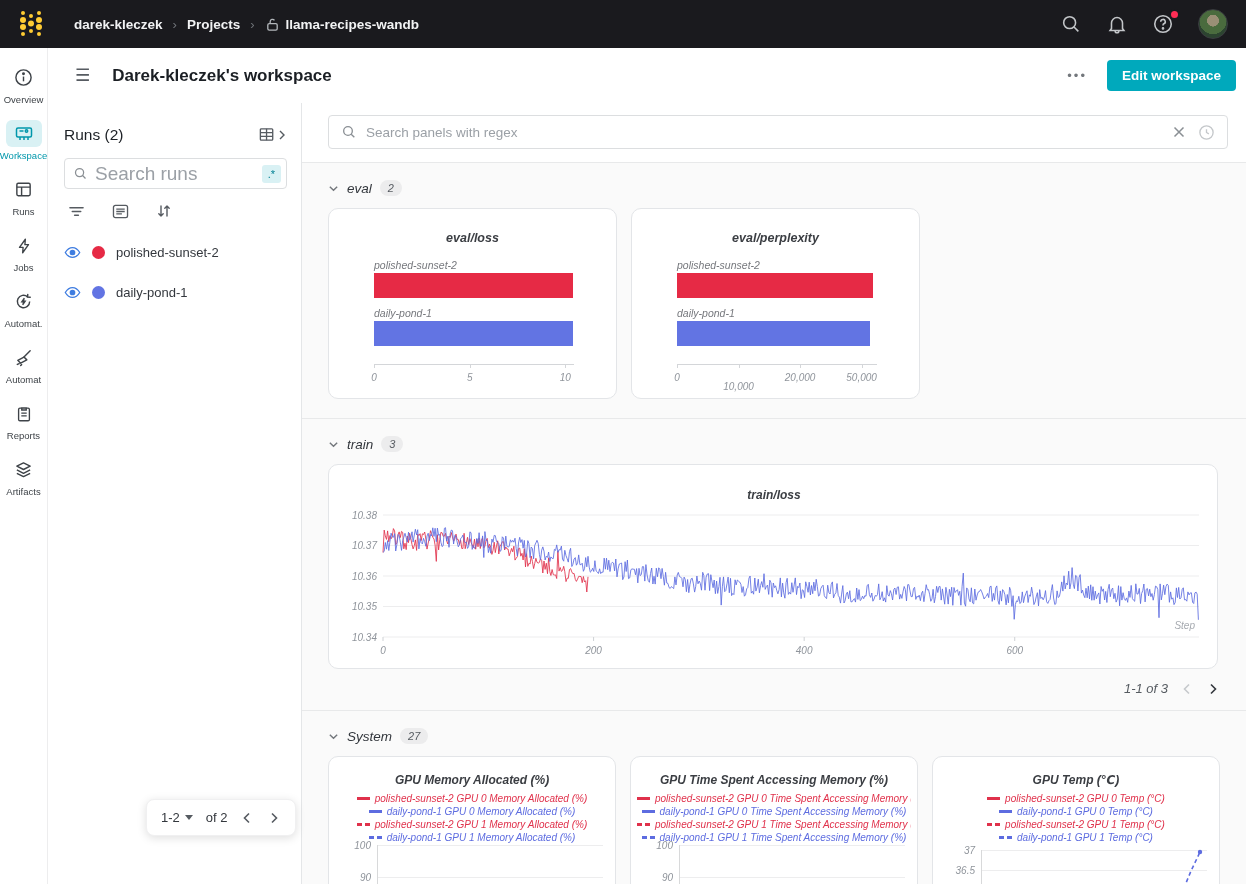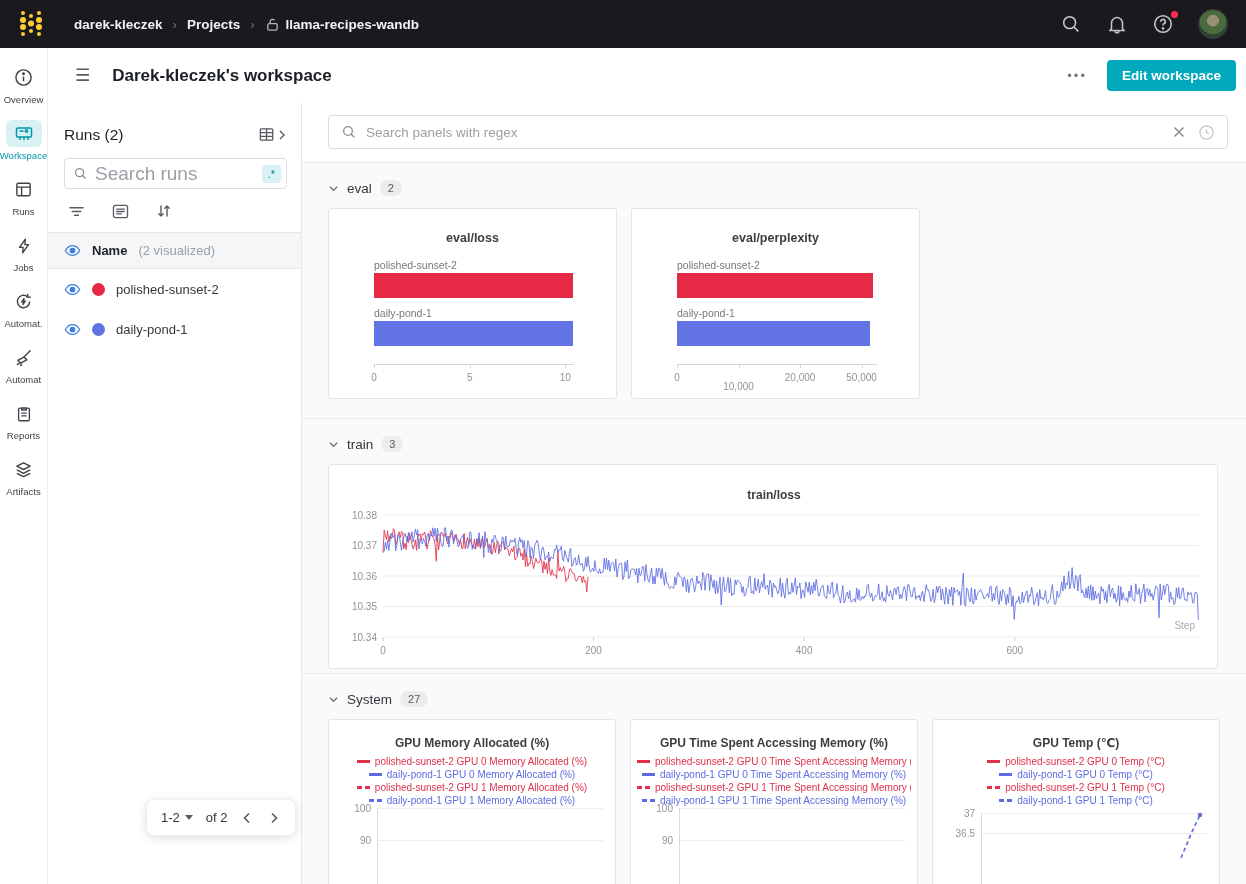--- a/index.html
+++ b/index.html
@@ -65,28 +65,28 @@
 
   
   .main { flex:1; min-width:0; background:#fafafa; display:flex; flex-direction:column; }
   .panel-searchrow { background:#fff; padding:12px 18px 13px 26px; border-bottom:1px solid #e8e9ea; }
   .panel-search { height:34px; border:1px solid #dcdee0; border-radius:4px; background:#fff; display:flex; align-items:center; padding:0 12px; }
   .panel-search input { border:none; outline:none; flex:1; font-size:13.5px; font-family:inherit; color:#33373d; margin-left:9px; }
   .panel-search input::placeholder { color:#9ba0a6; }
   .ps-ico { color:#8a8f94; display:flex; cursor:pointer; margin-left:12px; }
   .ps-ico.dim { color:#c4c7ca; }
   .sections { flex:1; overflow:hidden; }
-  .section { padding:0 26px; }
+  .section { padding:0 26px;font-style:italic; }
   .section + .section { border-top:1px solid #e8e9ea; }
   .sec-head { display:flex; align-items:center; gap:8px; padding:17px 0 12px; cursor:pointer; }
   .sec-chev { color:#73777c; display:flex; }
   .sec-name { font-size:13.5px; color:#33373d; }
   .sec-count { background:#ececed; color:#565b61; font-size:11px; border-radius:9px; padding:2px 8px; }
   .panels-row { display:flex; gap:14px; padding-bottom:19px; }
-  .chart-panel { background:#fff; border:1px solid #e3e5e8; border-radius:3px; position:relative; overflow:hidden; cursor:pointer; }
+  .chart-panel { background:#fff; border:1px solid #e3e5e8; border-radius:10px; position:relative; overflow:hidden; cursor:pointer; }
   .bc { width:289px; height:191px; }
   .train-panel { width:890px; height:205px; }
   .sys { width:289px; height:200px; }
   .train-pager { display:flex; justify-content:flex-end; align-items:center; gap:12px; padding:8px 0 14px; font-size:13px; color:#565b61; }
   .tp-chev { display:flex; cursor:pointer; }
   .tp-chev.dim { color:#c6c9cc; cursor:default; }
   .tp-chev.on { color:#33373d; }
 
   
   .bc-title { position:absolute; top:22px; left:0; right:0; text-align:center; font-size:12.5px; font-weight:bold; color:#3b3e43; }
@@ -293,30 +293,20 @@
                 <path d="M4.5 5.5 h9 M4.5 8 h9 M4.5 10.5 h6"></path>
               </svg>
           </span>
           <span class="tbico">
             <svg width="16" height="16" viewBox="0 0 16 16" fill="none" stroke="currentColor" stroke-width="1.4" stroke-linecap="round">
                 <path d="M5 3 v10 M5 13 l-2.2-2.2 M5 13 l2.2-2.2"></path>
                 <path d="M11 13 V3 M11 3 l-2.2 2.2 M11 3 l2.2 2.2"></path>
               </svg>
           </span>
         </div>
-        <div class="runs-namehdr">
-          <span class="eye">
-            <svg width="17" height="13" viewBox="0 0 20 14" fill="none" stroke="currentColor" stroke-width="1.5">
-                <path d="M1.5 7 C4 2.8 7 1.2 10 1.2 S16 2.8 18.5 7 C16 11.2 13 12.8 10 12.8 S4 11.2 1.5 7 Z"></path>
-                <circle cx="10" cy="7" r="2.6" fill="currentColor"></circle>
-              </svg>
-          </span>
-          <span class="name-b">Name</span>
-          <span class="name-dim">(2 visualized)</span>
-        </div>
         <div class="run-row">
           <span class="eye">
             <svg width="17" height="13" viewBox="0 0 20 14" fill="none" stroke="currentColor" stroke-width="1.5">
                 <path d="M1.5 7 C4 2.8 7 1.2 10 1.2 S16 2.8 18.5 7 C16 11.2 13 12.8 10 12.8 S4 11.2 1.5 7 Z"></path>
                 <circle cx="10" cy="7" r="2.6" fill="currentColor"></circle>
               </svg>
           </span>
           <span class="run-dot" style="background: rgb(230, 42, 69);"></span>
           <span class="run-name">polished-sunset-2</span>
         </div>
@@ -449,20 +439,33 @@
                     <line x1="475.16129032258067" y1="172" x2="475.16129032258067" y2="176" stroke="#cfd2d5"></line>
                     <text x="475.16129032258067" y="189" text-anchor="middle" font-size="10" fill="#8f949b">400</text>
                     <line x1="685.741935483871" y1="172" x2="685.741935483871" y2="176" stroke="#cfd2d5"></line>
                     <text x="685.741935483871" y="189" text-anchor="middle" font-size="10" fill="#8f949b">600</text>
                     <text x="866" y="164" text-anchor="end" font-size="10" fill="#a6aab0">Step</text>
                     <path d="M54.0 87.5 L55.2 65.1 L56.3 70.9 L57.5 74.4 L58.6 65.9 L59.8 76.8 L60.9 70.6 L62.1 73.8 L63.3 71.2 L64.4 63.6 L65.6 65.9 L66.7 79.7 L67.9 77.5 L69.1 69.3 L70.2 66.9 L71.4 72.5 L72.5 66.4 L73.7 67.4 L74.8 83.8 L76.0 78.2 L77.2 84.6 L78.3 71.1 L79.5 77.6 L80.6 68.3 L81.8 73.3 L83.0 79.6 L84.1 83.9 L85.3 80.6 L86.4 74.9 L87.6 85.4 L88.7 69.1 L89.9 70.6 L91.1 68.7 L92.2 75.6 L93.4 68.8 L94.5 69.5 L95.7 67.0 L96.9 74.4 L98.0 84.1 L99.2 78.0 L100.3 73.7 L101.5 65.7 L102.6 68.7 L103.8 72.3 L105.0 74.1 L106.1 80.1 L107.3 96.4 L108.4 69.7 L109.6 84.9 L110.8 74.5 L111.9 67.4 L113.1 67.8 L114.2 71.3 L115.4 71.1 L116.5 68.3 L117.7 76.1 L118.9 79.0 L120.0 71.2 L121.2 72.4 L122.3 67.5 L123.5 71.9 L124.6 76.2 L125.8 74.2 L127.0 69.1 L128.1 74.3 L129.3 74.6 L130.4 79.5 L131.6 75.1 L132.8 83.5 L133.9 83.5 L135.1 68.3 L136.2 83.7 L137.4 77.8 L138.5 72.3 L139.7 79.6 L140.9 73.6 L142.0 77.3 L143.2 80.0 L144.3 82.6 L145.5 74.2 L146.7 84.2 L147.8 74.1 L149.0 81.8 L150.1 73.1 L151.3 83.5 L152.4 75.2 L153.6 72.8 L154.8 82.8 L155.9 81.2 L157.1 75.1 L158.2 73.4 L159.4 82.6 L160.6 79.2 L161.7 82.1 L162.9 89.4 L164.0 85.4 L165.2 77.2 L166.3 87.6 L167.5 80.8 L168.7 75.8 L169.8 89.0 L171.0 80.8 L172.1 79.8 L173.3 76.8 L174.5 76.7 L175.6 85.0 L176.8 82.0 L177.9 83.9 L179.1 84.1 L180.2 90.8 L181.4 87.3 L182.6 83.4 L183.7 86.8 L184.9 81.2 L186.0 95.1 L187.2 93.1 L188.4 91.7 L189.5 83.6 L190.7 83.1 L191.8 91.2 L193.0 88.3 L194.1 95.0 L195.3 83.8 L196.5 101.9 L197.6 88.6 L198.8 101.4 L199.9 98.3 L201.1 99.0 L202.2 91.0 L203.4 96.5 L204.6 103.6 L205.7 98.6 L206.9 93.3 L208.0 97.3 L209.2 98.1 L210.4 97.4 L211.5 93.7 L212.7 95.6 L213.8 108.0 L215.0 96.0 L216.1 104.4 L217.3 98.2 L218.5 108.7 L219.6 92.8 L220.8 106.6 L221.9 110.5 L223.1 104.5 L224.3 109.7 L225.4 110.0 L226.6 109.9 L227.7 113.5 L228.9 86.0 L230.0 106.1 L231.2 102.5 L232.4 106.4 L233.5 105.4 L234.7 101.3 L235.8 106.7 L237.0 116.6 L238.2 113.1 L239.3 113.3 L240.5 104.5 L241.6 103.6 L242.8 106.9 L243.9 108.7 L245.1 108.5 L246.3 114.4 L247.4 116.4 L248.6 114.0 L249.7 111.4 L250.9 111.4 L252.1 111.6 L253.2 117.7 L254.4 111.5 L255.5 117.0 L256.7 115.7 L257.8 127.0 L259.0 111.8 " fill="none" stroke="#e0314b" stroke-width="1" opacity="0.85"></path>
                     <path d="M54.0 87.3 L55.2 86.4 L56.3 77.5 L57.5 84.2 L58.6 75.7 L59.8 85.5 L60.9 76.9 L62.1 68.2 L63.3 72.0 L64.4 72.3 L65.6 68.7 L66.7 86.0 L67.9 79.5 L69.1 69.5 L70.2 70.5 L71.4 77.8 L72.5 85.4 L73.7 75.7 L74.8 72.2 L76.0 68.3 L77.2 72.7 L78.3 77.1 L79.5 67.2 L80.6 75.2 L81.8 72.9 L83.0 66.8 L84.1 77.1 L85.3 70.1 L86.4 64.2 L87.6 69.9 L88.7 64.7 L89.9 83.9 L91.1 73.6 L92.2 77.7 L93.4 78.9 L94.5 73.3 L95.7 76.7 L96.9 81.3 L98.0 71.1 L99.2 68.2 L100.3 75.7 L101.5 69.6 L102.6 70.9 L103.8 62.8 L105.0 71.4 L106.1 63.3 L107.3 76.7 L108.4 63.1 L109.6 70.3 L110.8 69.5 L111.9 77.3 L113.1 81.6 L114.2 80.6 L115.4 63.3 L116.5 62.7 L117.7 76.0 L118.9 71.1 L120.0 82.3 L121.2 68.8 L122.3 65.1 L123.5 65.7 L124.6 79.0 L125.8 70.3 L127.0 71.1 L128.1 76.8 L129.3 81.8 L130.4 79.8 L131.6 73.5 L132.8 72.5 L133.9 70.1 L135.1 75.8 L136.2 77.6 L137.4 77.1 L138.5 83.4 L139.7 81.3 L140.9 66.9 L142.0 67.7 L143.2 84.4 L144.3 80.4 L145.5 83.4 L146.7 81.4 L147.8 73.4 L149.0 78.4 L150.1 67.7 L151.3 80.8 L152.4 81.2 L153.6 70.9 L154.8 92.5 L155.9 66.6 L157.1 75.7 L158.2 75.3 L159.4 87.6 L160.6 81.6 L161.7 88.2 L162.9 74.1 L164.0 77.3 L165.2 70.4 L166.3 70.6 L167.5 76.5 L168.7 77.2 L169.8 78.6 L171.0 86.3 L172.1 85.5 L173.3 71.8 L174.5 73.1 L175.6 83.7 L176.8 71.1 L177.9 81.3 L179.1 82.0 L180.2 81.5 L181.4 74.8 L182.6 77.2 L183.7 75.3 L184.9 77.2 L186.0 73.2 L187.2 83.6 L188.4 91.0 L189.5 78.0 L190.7 72.3 L191.8 77.5 L193.0 74.6 L194.1 83.2 L195.3 75.4 L196.5 92.0 L197.6 88.7 L198.8 75.6 L199.9 78.5 L201.1 92.7 L202.2 82.0 L203.4 83.5 L204.6 93.8 L205.7 80.5 L206.9 77.9 L208.0 75.3 L209.2 78.5 L210.4 89.4 L211.5 95.0 L212.7 85.1 L213.8 81.9 L215.0 86.2 L216.1 95.0 L217.3 91.2 L218.5 92.4 L219.6 87.0 L220.8 96.5 L221.9 91.9 L223.1 93.4 L224.3 93.5 L225.4 84.3 L226.6 85.4 L227.7 79.9 L228.9 87.4 L230.0 84.6 L231.2 85.1 L232.4 81.1 L233.5 94.0 L234.7 96.2 L235.8 85.3 L237.0 90.7 L238.2 93.8 L239.3 97.1 L240.5 86.5 L241.6 83.3 L242.8 101.5 L243.9 99.3 L245.1 94.0 L246.3 92.6 L247.4 100.2 L248.6 97.9 L249.7 89.9 L250.9 99.6 L252.1 99.7 L253.2 98.2 L254.4 106.3 L255.5 103.7 L256.7 92.6 L257.8 101.8 L259.0 91.3 L260.2 102.1 L261.3 107.2 L262.5 106.0 L263.6 103.2 L264.8 106.5 L265.9 95.7 L267.1 105.9 L268.3 106.9 L269.4 108.5 L270.6 103.8 L271.7 108.6 L272.9 107.1 L274.1 107.2 L275.2 93.1 L276.4 104.2 L277.5 93.2 L278.7 104.7 L279.8 95.2 L281.0 106.5 L282.2 98.5 L283.3 97.3 L284.5 98.0 L285.6 105.9 L286.8 94.0 L288.0 111.9 L289.1 103.9 L290.3 99.0 L291.4 98.5 L292.6 98.0 L293.7 114.7 L294.9 112.0 L296.1 96.7 L297.2 106.5 L298.4 95.0 L299.5 113.6 L300.7 112.9 L301.9 104.7 L303.0 103.9 L304.2 104.2 L305.3 104.2 L306.5 109.8 L307.6 103.6 L308.8 117.9 L310.0 103.3 L311.1 110.6 L312.3 109.6 L313.4 101.6 L314.6 101.7 L315.8 116.1 L316.9 99.6 L318.1 110.0 L319.2 115.4 L320.4 117.3 L321.5 108.5 L322.7 103.0 L323.9 119.0 L325.0 111.3 L326.2 119.1 L327.3 103.2 L328.5 111.7 L329.7 102.8 L330.8 104.2 L332.0 113.7 L333.1 103.4 L334.3 111.4 L335.4 120.2 L336.6 107.3 L337.8 118.1 L338.9 118.4 L340.1 122.6 L341.2 123.4 L342.4 121.6 L343.5 122.5 L344.7 123.6 L345.9 111.9 L347.0 119.9 L348.2 110.0 L349.3 107.4 L350.5 111.6 L351.7 112.1 L352.8 113.3 L354.0 121.8 L355.1 112.1 L356.3 114.6 L357.4 126.7 L358.6 114.5 L359.8 127.7 L360.9 119.7 L362.1 113.9 L363.2 113.2 L364.4 118.9 L365.6 127.1 L366.7 121.7 L367.9 111.0 L369.0 118.8 L370.2 116.0 L371.3 118.4 L372.5 125.2 L373.7 107.3 L374.8 110.3 L376.0 125.2 L377.1 112.1 L378.3 109.0 L379.5 108.6 L380.6 125.6 L381.8 109.7 L382.9 116.1 L384.1 122.7 L385.2 115.0 L386.4 128.7 L387.6 116.1 L388.7 128.4 L389.9 121.6 L391.0 112.3 L392.2 140.1 L393.4 121.2 L394.5 111.9 L395.7 126.7 L396.8 125.5 L398.0 118.8 L399.1 112.1 L400.3 127.8 L401.5 113.3 L402.6 130.6 L403.8 128.4 L404.9 129.6 L406.1 114.8 L407.2 119.9 L408.4 115.0 L409.6 116.2 L410.7 117.0 L411.9 119.3 L413.0 127.5 L414.2 121.6 L415.4 131.2 L416.5 129.8 L417.7 123.8 L418.8 122.5 L420.0 113.1 L421.1 111.0 L422.3 128.1 L423.5 126.3 L424.6 129.2 L425.8 113.0 L426.9 126.1 L428.1 122.1 L429.3 114.2 L430.4 127.8 L431.6 120.5 L432.7 116.6 L433.9 122.3 L435.0 108.7 L436.2 124.4 L437.4 121.4 L438.5 120.1 L439.7 129.4 L440.8 115.2 L442.0 117.8 L443.2 132.2 L444.3 118.0 L445.5 122.6 L446.6 120.8 L447.8 125.6 L448.9 128.8 L450.1 124.7 L451.3 112.9 L452.4 131.9 L453.6 118.1 L454.7 127.8 L455.9 133.2 L457.1 117.6 L458.2 113.3 L459.4 129.4 L460.5 127.4 L461.7 129.1 L462.8 117.7 L464.0 127.3 L465.2 119.9 L466.3 112.9 L467.5 129.6 L468.6 121.4 L469.8 122.6 L470.9 118.0 L472.1 133.7 L473.3 124.8 L474.4 125.5 L475.6 132.5 L476.7 116.8 L477.9 121.4 L479.1 127.3 L480.2 117.2 L481.4 130.0 L482.5 120.5 L483.7 128.7 L484.8 117.1 L486.0 125.8 L487.2 114.3 L488.3 121.5 L489.5 131.1 L490.6 130.3 L491.8 123.6 L493.0 121.3 L494.1 120.2 L495.3 130.6 L496.4 132.5 L497.6 133.6 L498.7 120.2 L499.9 127.6 L501.1 129.0 L502.2 119.5 L503.4 116.9 L504.5 132.9 L505.7 129.4 L506.9 127.8 L508.0 118.5 L509.2 130.4 L510.3 132.1 L511.5 138.1 L512.6 129.1 L513.8 120.6 L515.0 138.0 L516.1 135.7 L517.3 129.1 L518.4 127.1 L519.6 133.8 L520.8 125.7 L521.9 136.8 L523.1 136.8 L524.2 134.9 L525.4 133.6 L526.5 137.1 L527.7 123.0 L528.9 134.4 L530.0 124.6 L531.2 135.6 L532.3 134.5 L533.5 131.1 L534.7 133.7 L535.8 130.7 L537.0 131.2 L538.1 120.8 L539.3 119.3 L540.4 129.7 L541.6 132.4 L542.8 128.0 L543.9 136.2 L545.1 134.0 L546.2 130.5 L547.4 131.2 L548.5 129.5 L549.7 118.9 L550.9 134.8 L552.0 132.3 L553.2 126.7 L554.3 136.0 L555.5 132.8 L556.7 137.1 L557.8 120.7 L559.0 129.9 L560.1 131.2 L561.3 125.6 L562.4 128.6 L563.6 135.0 L564.8 124.5 L565.9 123.0 L567.1 129.5 L568.2 122.3 L569.4 121.8 L570.6 134.1 L571.7 129.4 L572.9 133.4 L574.0 126.8 L575.2 121.5 L576.3 124.5 L577.5 135.9 L578.7 119.7 L579.8 119.6 L581.0 125.9 L582.1 131.6 L583.3 131.6 L584.5 123.6 L585.6 122.3 L586.8 134.4 L587.9 131.2 L589.1 132.2 L590.2 130.2 L591.4 135.7 L592.6 128.2 L593.7 126.2 L594.9 136.7 L596.0 128.7 L597.2 119.7 L598.4 125.0 L599.5 124.6 L600.7 129.8 L601.8 136.3 L603.0 133.9 L604.1 124.3 L605.3 137.8 L606.5 131.5 L607.6 121.3 L608.8 127.5 L609.9 121.7 L611.1 121.5 L612.2 135.1 L613.4 123.9 L614.6 131.9 L615.7 139.2 L616.9 122.3 L618.0 128.9 L619.2 139.1 L620.4 124.3 L621.5 131.6 L622.7 122.2 L623.8 140.3 L625.0 122.5 L626.1 127.5 L627.3 125.9 L628.5 124.7 L629.6 130.4 L630.8 126.3 L631.9 140.2 L633.1 121.3 L634.3 108.1 L635.4 138.0 L636.6 141.2 L637.7 122.9 L638.9 124.7 L640.0 133.9 L641.2 136.8 L642.4 122.8 L643.5 137.9 L644.7 138.9 L645.8 124.0 L647.0 135.2 L648.2 130.0 L649.3 126.9 L650.5 126.5 L651.6 124.5 L652.8 126.9 L653.9 130.0 L655.1 134.0 L656.3 132.1 L657.4 131.2 L658.6 128.5 L659.7 132.6 L660.9 121.8 L662.1 121.1 L663.2 136.4 L664.4 128.4 L665.5 135.1 L666.7 123.0 L667.8 120.9 L669.0 135.7 L670.2 139.4 L671.3 125.9 L672.5 136.1 L673.6 124.6 L674.8 126.4 L675.9 129.8 L677.1 139.9 L678.3 129.5 L679.4 137.8 L680.6 122.3 L681.7 125.7 L682.9 141.4 L684.1 130.7 L685.2 154.3 L686.4 139.4 L687.5 135.9 L688.7 136.6 L689.8 131.3 L691.0 138.5 L692.2 137.0 L693.3 126.9 L694.5 137.7 L695.6 132.0 L696.8 128.6 L698.0 125.8 L699.1 137.5 L700.3 129.8 L701.4 131.3 L702.6 122.2 L703.7 128.7 L704.9 139.6 L706.1 137.0 L707.2 131.9 L708.4 127.7 L709.5 140.9 L710.7 124.6 L711.9 133.5 L713.0 132.2 L714.2 134.8 L715.3 132.3 L716.5 125.6 L717.6 136.7 L718.8 138.4 L720.0 135.6 L721.1 134.4 L722.3 125.6 L723.4 119.6 L724.6 133.0 L725.8 139.5 L726.9 138.7 L728.1 125.9 L729.2 132.5 L730.4 131.5 L731.5 126.1 L732.7 116.9 L733.9 126.1 L735.0 110.8 L736.2 123.9 L737.3 118.1 L738.5 119.8 L739.7 106.2 L740.8 124.0 L742.0 117.8 L743.1 102.6 L744.3 119.2 L745.4 123.6 L746.6 110.4 L747.8 111.4 L748.9 126.0 L750.1 112.3 L751.2 109.6 L752.4 128.1 L753.5 125.1 L754.7 130.0 L755.9 132.7 L757.0 123.2 L758.2 132.8 L759.3 121.1 L760.5 134.0 L761.7 119.8 L762.8 135.3 L764.0 121.7 L765.1 135.2 L766.3 126.1 L767.4 133.8 L768.6 130.1 L769.8 127.9 L770.9 139.0 L772.1 121.5 L773.2 126.3 L774.4 123.9 L775.6 135.0 L776.7 126.4 L777.9 137.5 L779.0 124.5 L780.2 119.3 L781.3 131.7 L782.5 124.8 L783.7 123.0 L784.8 133.7 L786.0 128.3 L787.1 137.1 L788.3 134.1 L789.5 120.7 L790.6 140.8 L791.8 121.6 L792.9 135.1 L794.1 127.7 L795.2 133.3 L796.4 135.4 L797.6 132.9 L798.7 137.3 L799.9 126.1 L801.0 132.4 L802.2 120.4 L803.4 133.5 L804.5 135.2 L805.7 136.3 L806.8 118.8 L808.0 129.1 L809.1 128.9 L810.3 123.4 L811.5 138.6 L812.6 128.6 L813.8 125.4 L814.9 119.0 L816.1 136.9 L817.2 124.4 L818.4 123.5 L819.6 130.9 L820.7 124.2 L821.9 131.7 L823.0 128.5 L824.2 135.2 L825.4 129.4 L826.5 121.1 L827.7 121.8 L828.8 124.6 L830.0 152.7 L831.1 118.9 L832.3 134.9 L833.5 128.3 L834.6 120.1 L835.8 129.7 L836.9 121.7 L838.1 119.1 L839.3 120.5 L840.4 137.3 L841.6 126.9 L842.7 134.2 L843.9 132.8 L845.0 139.6 L846.2 137.4 L847.4 122.9 L848.5 132.5 L849.7 122.4 L850.8 134.0 L852.0 132.7 L853.2 124.4 L854.3 122.8 L855.5 134.8 L856.6 134.5 L857.8 136.2 L858.9 126.9 L860.1 129.9 L861.3 127.9 L862.4 127.8 L863.6 137.3 L864.7 138.5 L865.9 127.9 L867.1 127.1 L868.2 129.2 L869.4 154.8 " fill="none" stroke="#5d6ce0" stroke-width="1" opacity="0.85"></path>
                   </svg>
                 </div>
             </div>
+            <div class="train-pager">
+              <span>1-1 of 3</span>
+              <span class="tp-chev dim">
+                  <svg width="14" height="14" viewBox="0 0 14 14" fill="none" stroke="currentColor" stroke-width="1.6">
+                    <path d="M9 2.5 L4.5 7 L9 11.5"></path>
+                  </svg>
+                </span>
+              <span class="tp-chev on">
+                  <svg width="14" height="14" viewBox="0 0 14 14" fill="none" stroke="currentColor" stroke-width="1.6">
+                    <path d="M5 2.5 L9.5 7 L5 11.5"></path>
+                  </svg>
+                </span>
+            </div>
           </div>
 
           <div class="section">
             <div class="sec-head">
               <span class="sec-chev">
                   <svg width="11" height="11" viewBox="0 0 12 12" fill="none" stroke="currentColor" stroke-width="1.5">
                     <path d="M2 4 l4 4 4-4"></path>
                   </svg>
                 </span>
               <span class="sec-name">System</span>

